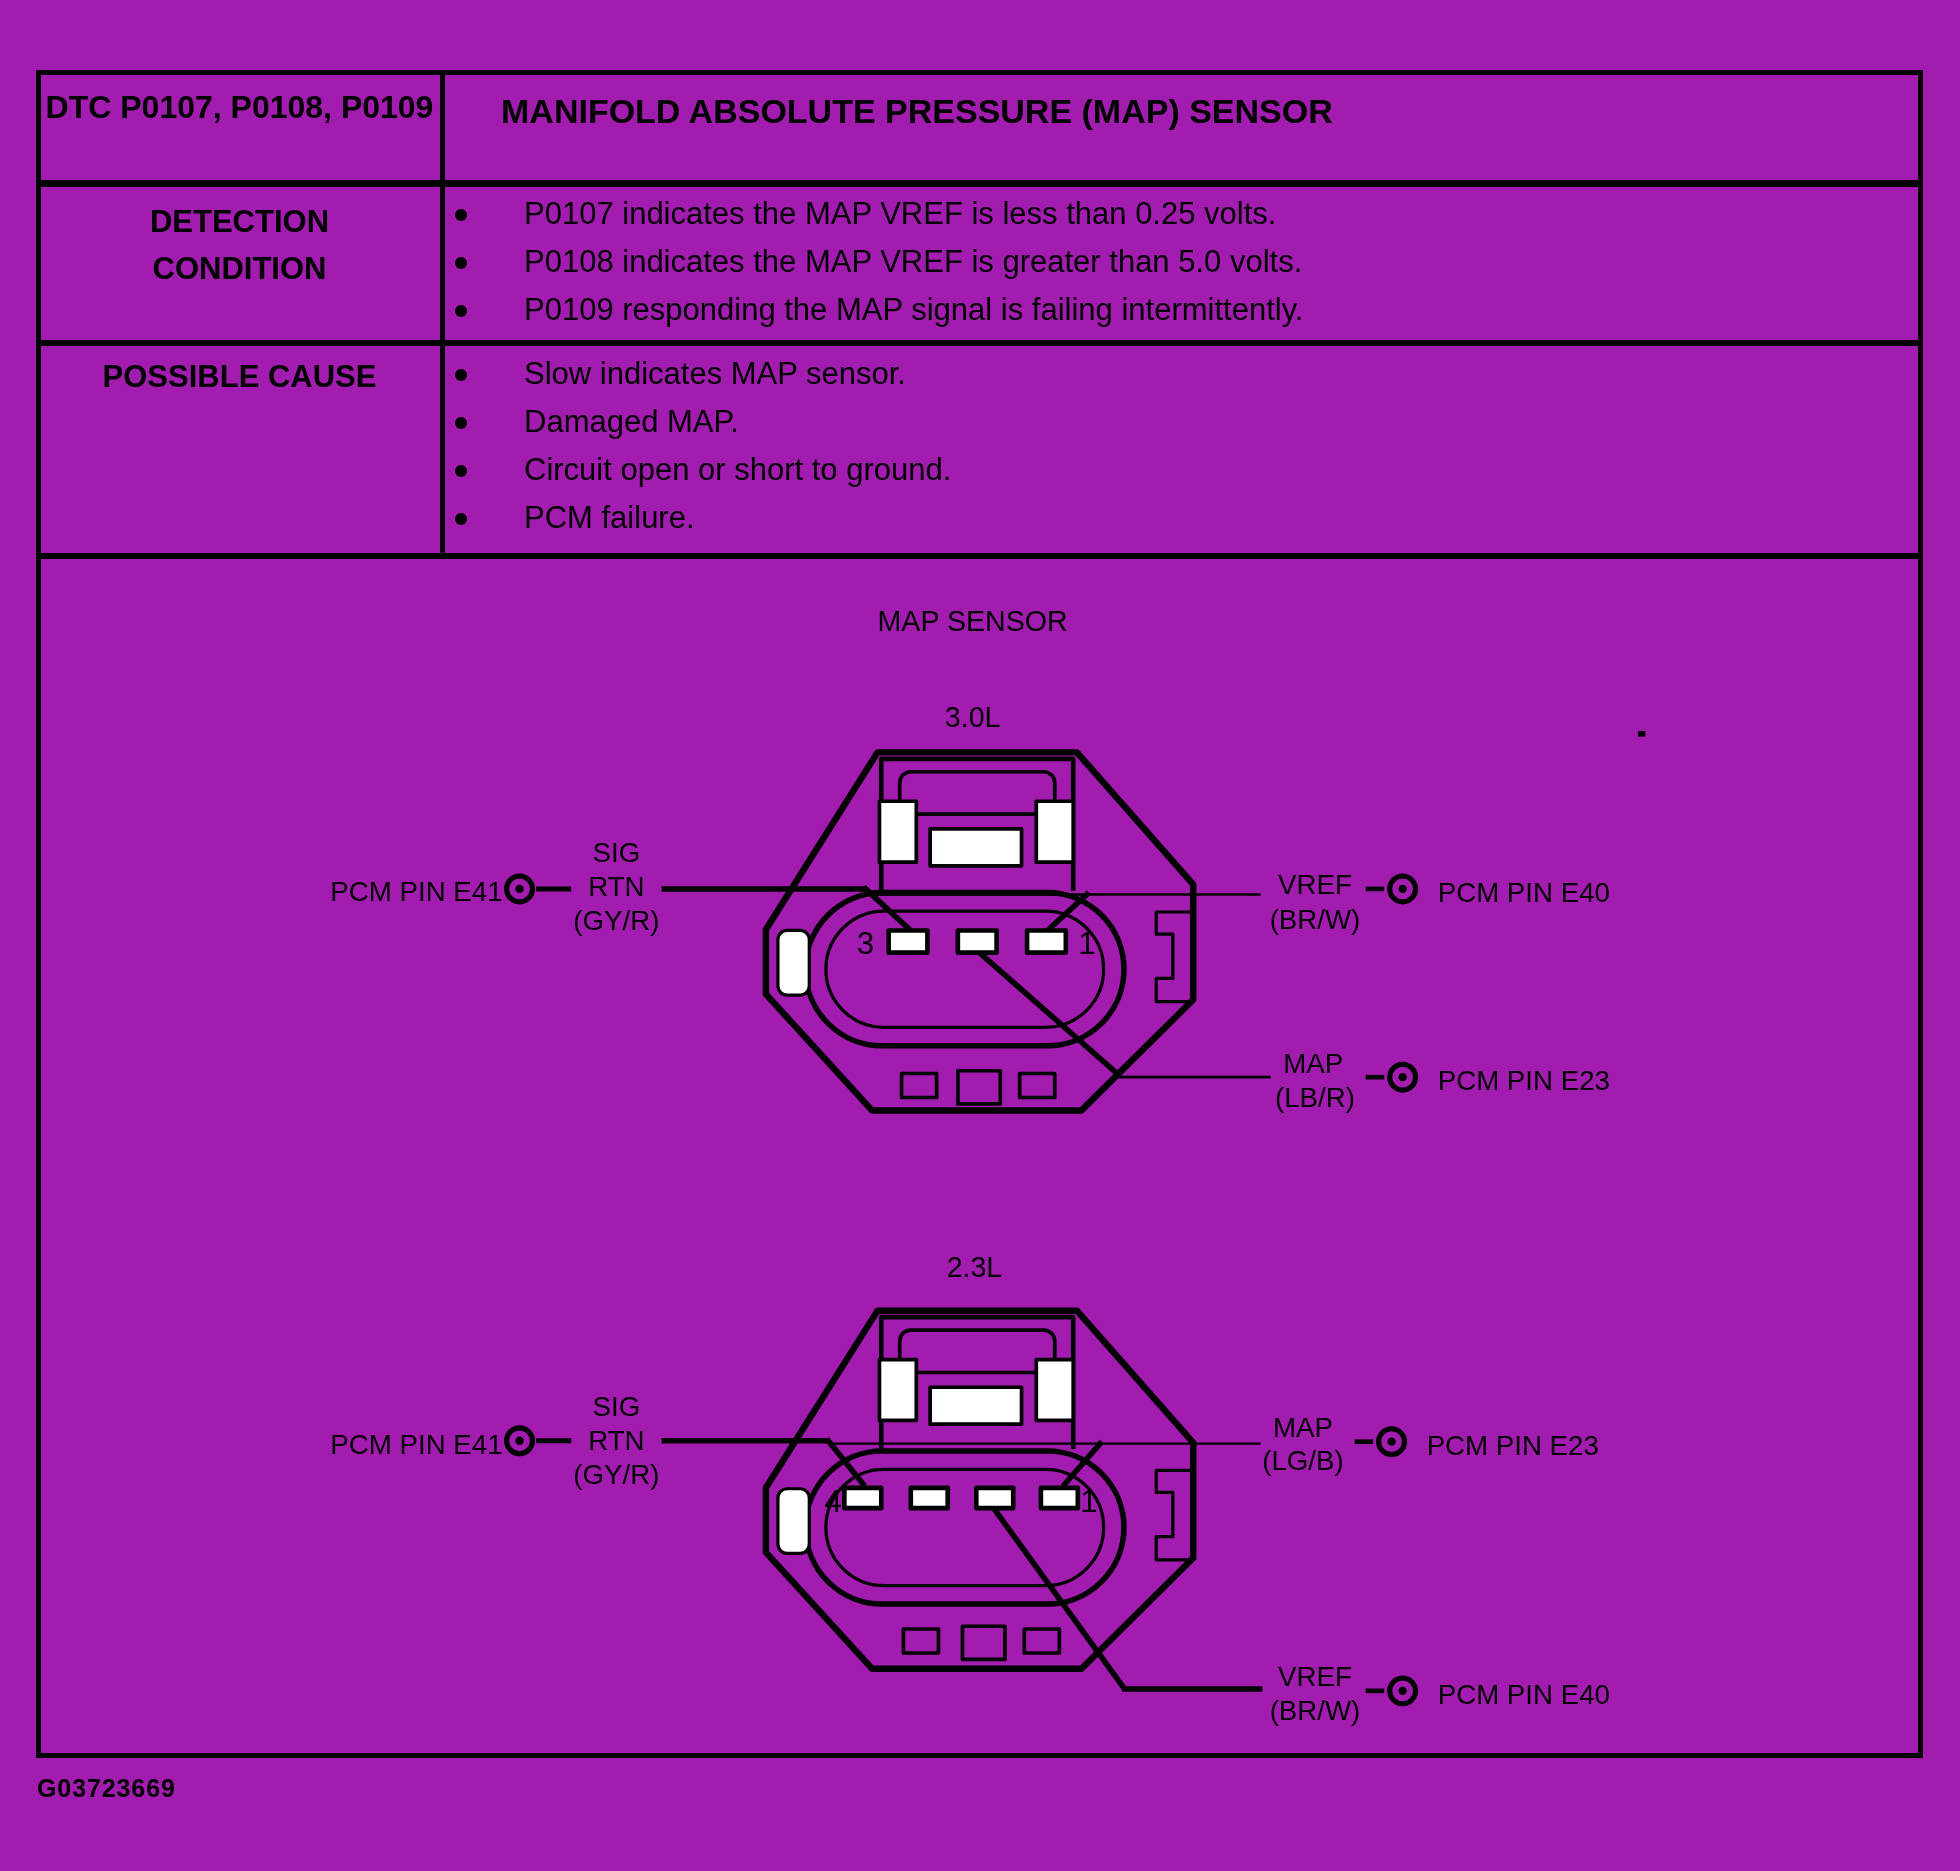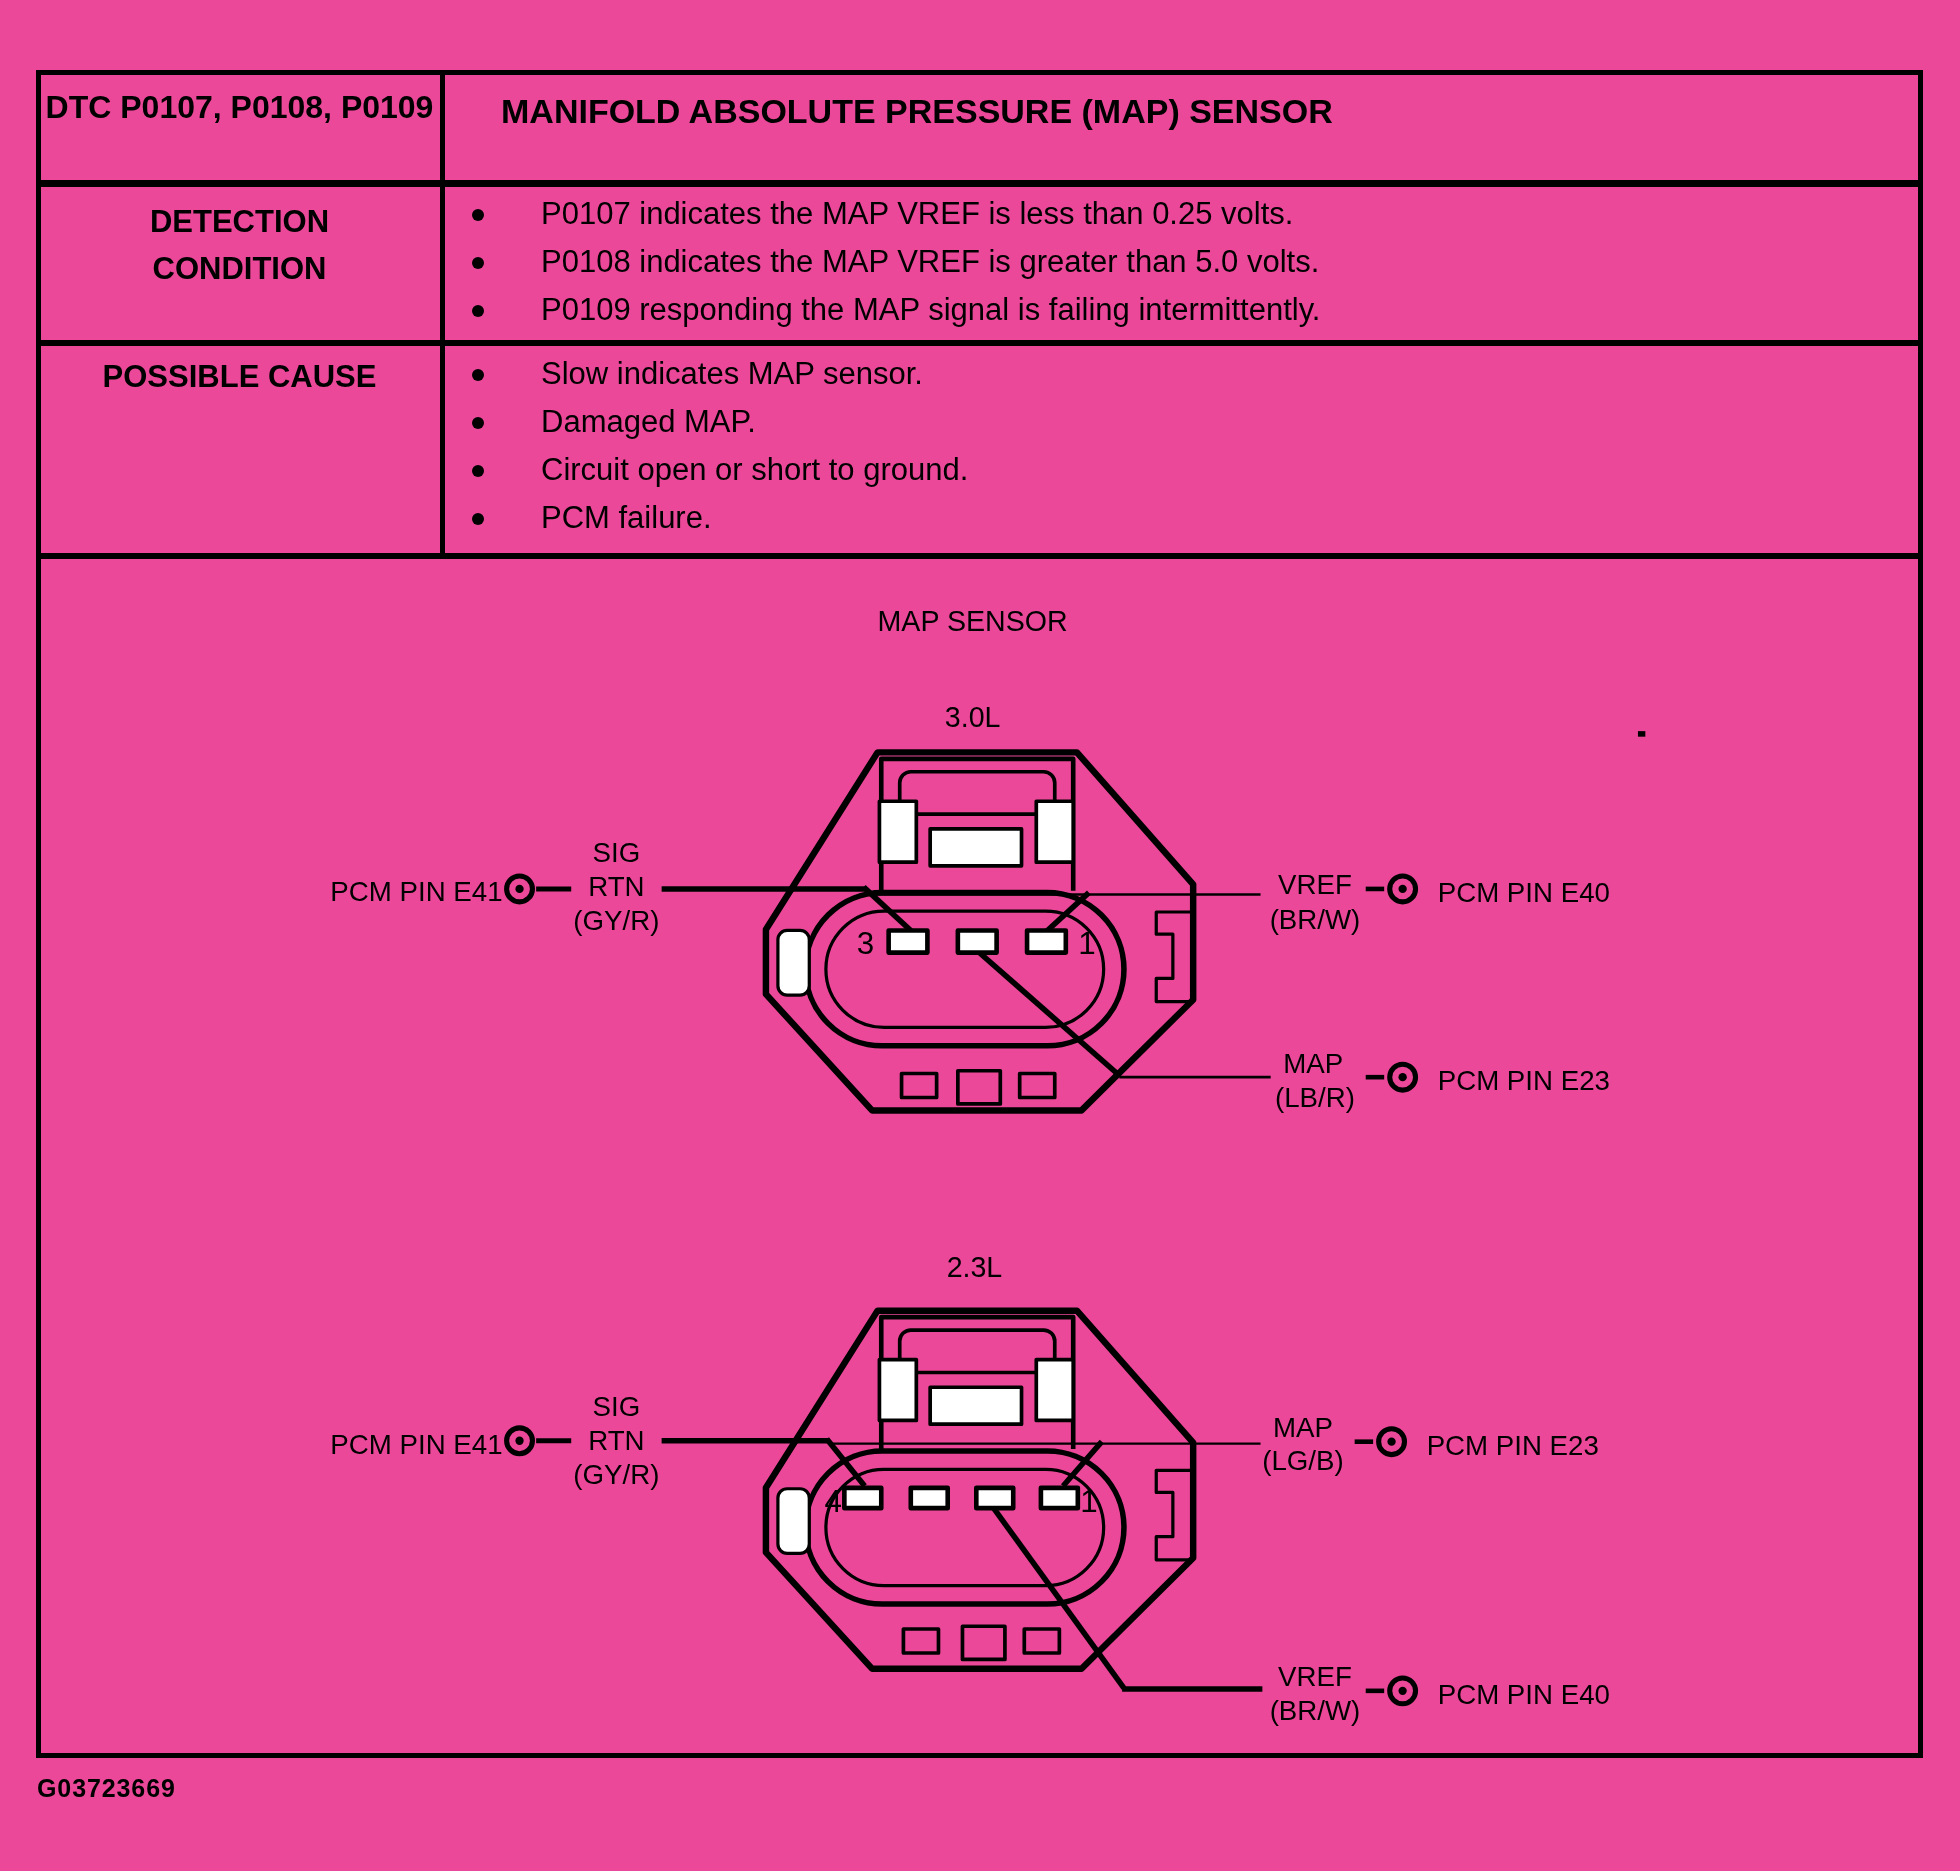--- a/index.html
+++ b/index.html
@@ -1,26 +1,26 @@
 <!DOCTYPE html>
 <html style="font-size:14.8px"><head>
 <meta charset="utf-8">
 <style>
   html,body{margin:0;padding:0;background:#ffffff;}
-  #page{position:relative;width:1960px;height:1872px;background:#ec4899;overflow:hidden;
+  #page{position:relative;width:1960px;height:1872px;background:#a21caf;overflow:hidden;
         font-family:"Liberation Sans", sans-serif;color:#000;}
   .hline,.vline{position:absolute;background:#000;}
   .abs{position:absolute;}
   .tbl-border{position:absolute;left:36px;top:70px;width:1887px;height:1688px;
               border:5.5px solid #000;box-sizing:border-box;}
   .dtc-cell{left:42px;top:85px;width:395px;text-align:center;font-weight:bold;
             font-size:32px;line-height:44px;}
   .title-cell{left:473px;top:92px;width:1384px;font-weight:bold;font-size:34px;margin-left:28px;}
   .rowlabel{left:42px;width:395px;text-align:center;font-size:31px;line-height:47px;font-weight:bold;}
-  .bullets{position:absolute;left:472px;}
+  .bullets{position:absolute;left:455px;}
   .bullet-item{display:flex;align-items:flex-start;height:48px;font-size:31px;line-height:48px;}
   .bullet-dot{width:12px;height:12px;border-radius:50%;background:#000;flex:none;
               margin-top:18.5px;margin-right:57px;}
   .fig-id{left:37px;top:1774px;font-size:25px;font-weight:600;letter-spacing:0.9px;}
   svg text{font-family:"Liberation Sans", sans-serif;fill:#000;}
   .lbl{font-size:30px;}
   .ttl{font-size:31px;}
   .pinnum{font-size:34px;}
 </style>
 </head>

